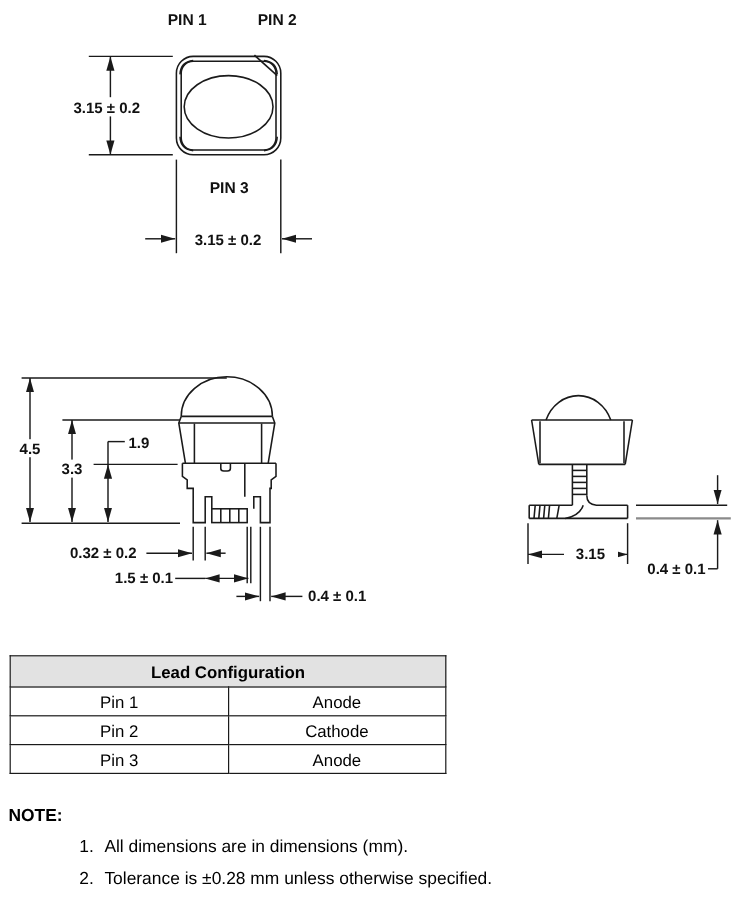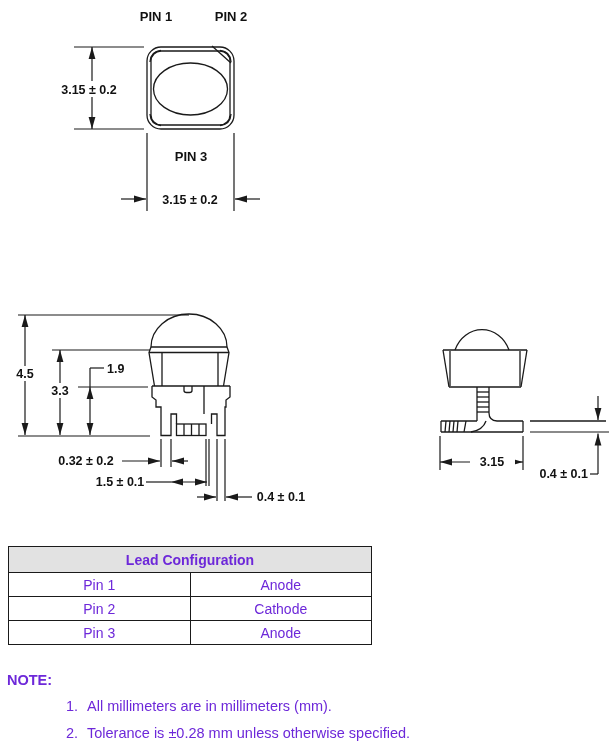--- a/index.html
+++ b/index.html
@@ -1,17 +1,17 @@
 <!DOCTYPE html>
 <html><head>
 <meta charset="utf-8">
 <style>
   html,body{margin:0;padding:0;background:#fff;}
   .page{position:relative;width:615px;height:755px;background:#fff;overflow:hidden;
-        font-family:"Liberation Sans",sans-serif;color:#6d28d9;}
+        font-family:"Liberation Sans",sans-serif;color:#000000;}
   svg{position:absolute;left:0;top:0;}
   svg .ln{stroke:#1a1a1a;stroke-width:1.3;fill:none;stroke-linecap:butt;}
   svg .dim{stroke:#1a1a1a;stroke-width:1.2;fill:none;}
   svg .grayln{stroke:#8a8a8a;stroke-width:2;fill:none;}
   svg text{fill:#111;}
   svg .lbl{font:bold 12.5px "Liberation Sans",sans-serif;}
   svg .pin{font:bold 13px "Liberation Sans",sans-serif;}
   .mask{fill:#fff;stroke:none;}
   table.lead{position:absolute;left:8px;top:546px;width:364px;border-collapse:collapse;
              table-layout:fixed;font-size:14px;}
@@ -211,20 +211,20 @@
       <tr>
         <td>Pin 3</td>
         <td>Anode</td>
       </tr>
     </tbody>
   </table>
 
   <div class="notes">
     <div class="head">NOTE:</div>
     <div class="item">
-      <span class="num">1.</span><span>All millimeters are in millimeters (mm).</span>
+      <span class="num">1.</span><span>All dimensions are in dimensions (mm).</span>
     </div>
     <div class="item">
       <span class="num">2.</span><span>Tolerance is ±0.28 mm unless otherwise specified.</span>
     </div>
   </div>
 
 </div>
 
 </body></html>

